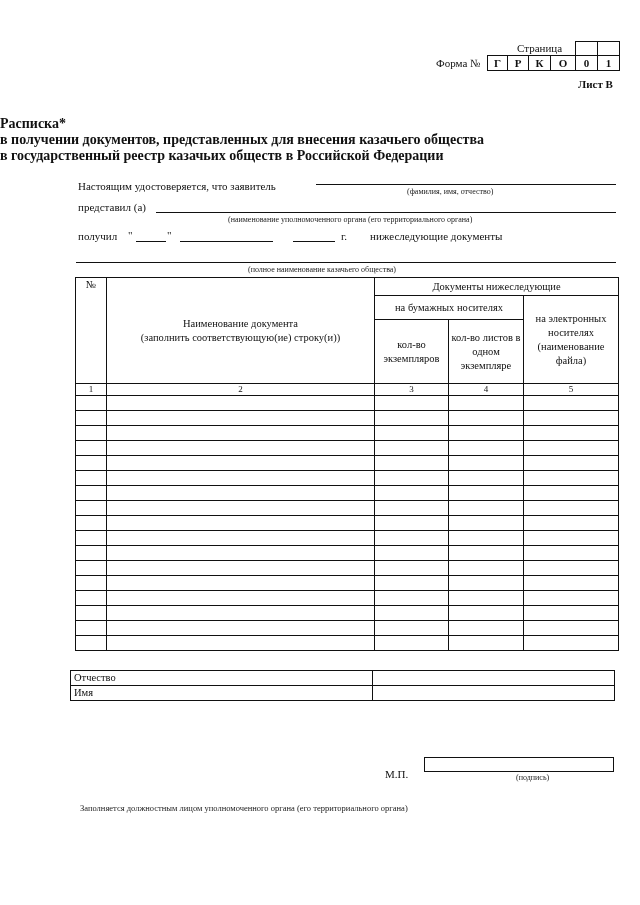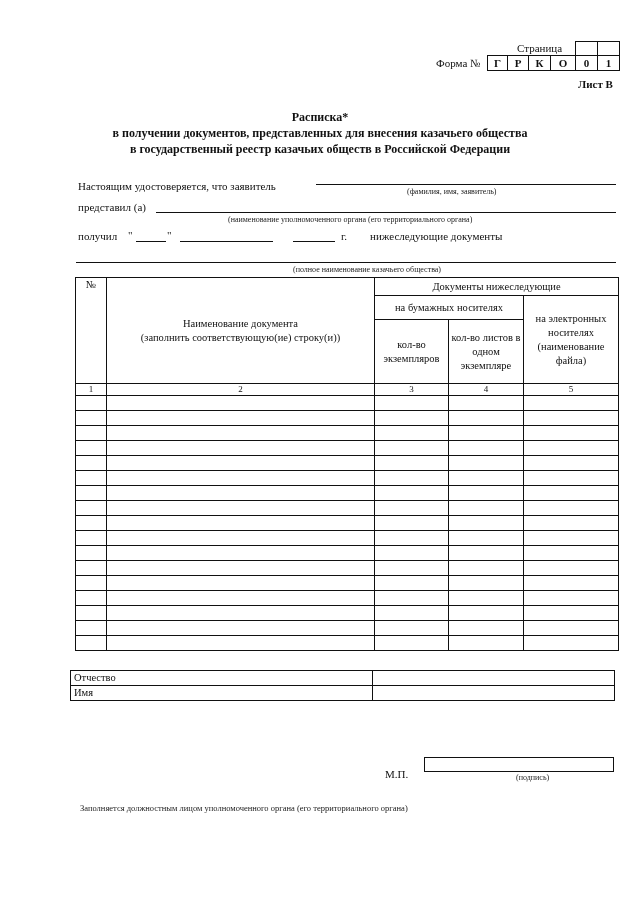--- a/index.html
+++ b/index.html
@@ -6,22 +6,22 @@
   body { width: 640px; height: 905px; position: relative; overflow: hidden;
          font-family: "Liberation Serif", "DejaVu Serif", serif; color: #111; }
   .abs { position: absolute; }
   .t { font-size: 11px; white-space: nowrap; }
   .small { font-size: 8px; white-space: nowrap; color: #222; }
   .hline { position: absolute; height: 0; border-top: 1px solid #111; }
   
   .box { position: absolute; border: 1px solid #111; box-sizing: border-box;
          font-size: 11px; font-weight: bold; text-align: center; line-height: 14px; }
   
-  .title { position: absolute; left: 0; width: 640px; text-align: center;
-           font-weight: bold; font-size: 12px; line-height: 16px; }
+  .title { position: absolute; left: 0; width: 640px; 
+           font-weight: bold; font-size: 14px; line-height: 16px; margin-top: 7px; }
   
   table.grid { position: absolute; border-collapse: collapse; table-layout: fixed; }
   table.grid td { border: 1px solid #111; padding: 0; font-size: 10.5px;
                   text-align: center; vertical-align: middle; line-height: 14px; }
   table.grid td.num { font-size: 9px; line-height: 11px; }
   table.sig { position: absolute; border-collapse: collapse; table-layout: fixed; }
   table.sig td { border: 1px solid #111; font-size: 10.5px; padding: 0 3px;
                  line-height: 14px; vertical-align: middle; }
 </style>
 </head>
@@ -40,42 +40,42 @@
 <div class="box" style="left:597px; top:55px; width:23px; height:16px;">1</div>
 <span class="abs t" style="left:578px; top:78px; font-weight:bold;">Лист В</span>
 
 <div class="title" style="top:109px;">Расписка*</div>
 <div class="title" style="top:125px;">в получении документов, представленных для внесения казачьего общества</div>
 <div class="title" style="top:141px;">в государственный реестр казачьих обществ в Российской Федерации</div>
 
 <span class="abs t" style="left:78px; top:172px;margin-top:8px;">Настоящим удостоверяется, что заявитель</span>
 <div class="abs t" style="left:316px; top:170px; width:300px; height:14px;"></div>
 <div class="hline" style="left:316px; top:184px; width:300px;"></div>
-<span class="abs small" style="left:407px; top:187px;">(фамилия, имя, заявитель)</span>
+<span class="abs small" style="left:407px; top:187px;">(фамилия, имя, отчество)</span>
 
 <span class="abs t" style="left:78px; top:201px;">представил (а)</span>
 <div class="abs t" style="left:156px; top:199px; width:460px; height:14px;"></div>
 <div class="hline" style="left:156px; top:212px; width:460px;"></div>
 <span class="abs small" style="left:228px; top:215px;">(наименование уполномоченного органа (его территориального органа)</span>
 
 <span class="abs t" style="left:78px; top:230px;">получил</span>
 <span class="abs t" style="left:128px; top:229px;">"</span>
 <div class="abs t" style="left:136px; top:228px; width:30px; height:13px;"></div>
 <div class="hline" style="left:136px; top:241px; width:30px;"></div>
 <span class="abs t" style="left:167px; top:229px;">"</span>
 <div class="abs t" style="left:180px; top:228px; width:93px; height:13px;"></div>
 <div class="hline" style="left:180px; top:241px; width:93px;"></div>
 <div class="abs t" style="left:293px; top:228px; width:42px; height:13px;"></div>
 <div class="hline" style="left:293px; top:241px; width:42px;"></div>
 <span class="abs t" style="left:341px; top:230px;">г.</span>
 <span class="abs t" style="left:370px; top:230px;">нижеследующие документы</span>
 
 <div class="abs t" style="left:76px; top:248px; width:540px; height:14px;"></div>
 <div class="hline" style="left:76px; top:262px; width:540px;"></div>
-<span class="abs small" style="left:248px; top:265px;margin-left:45px;">(полное наименование казачьего общества)</span>
+<span class="abs small" style="left:248px; top:265px;">(полное наименование казачьего общества)</span>
 
 <table class="grid" style="left:75px; top:277px; width:543px;">
   <colgroup>
     <col style="width:31px">
       <col style="width:268px">
       <col style="width:74px">
       <col style="width:75px">
       <col style="width:95px">
   </colgroup>
   <tbody id="doc-tbody">

